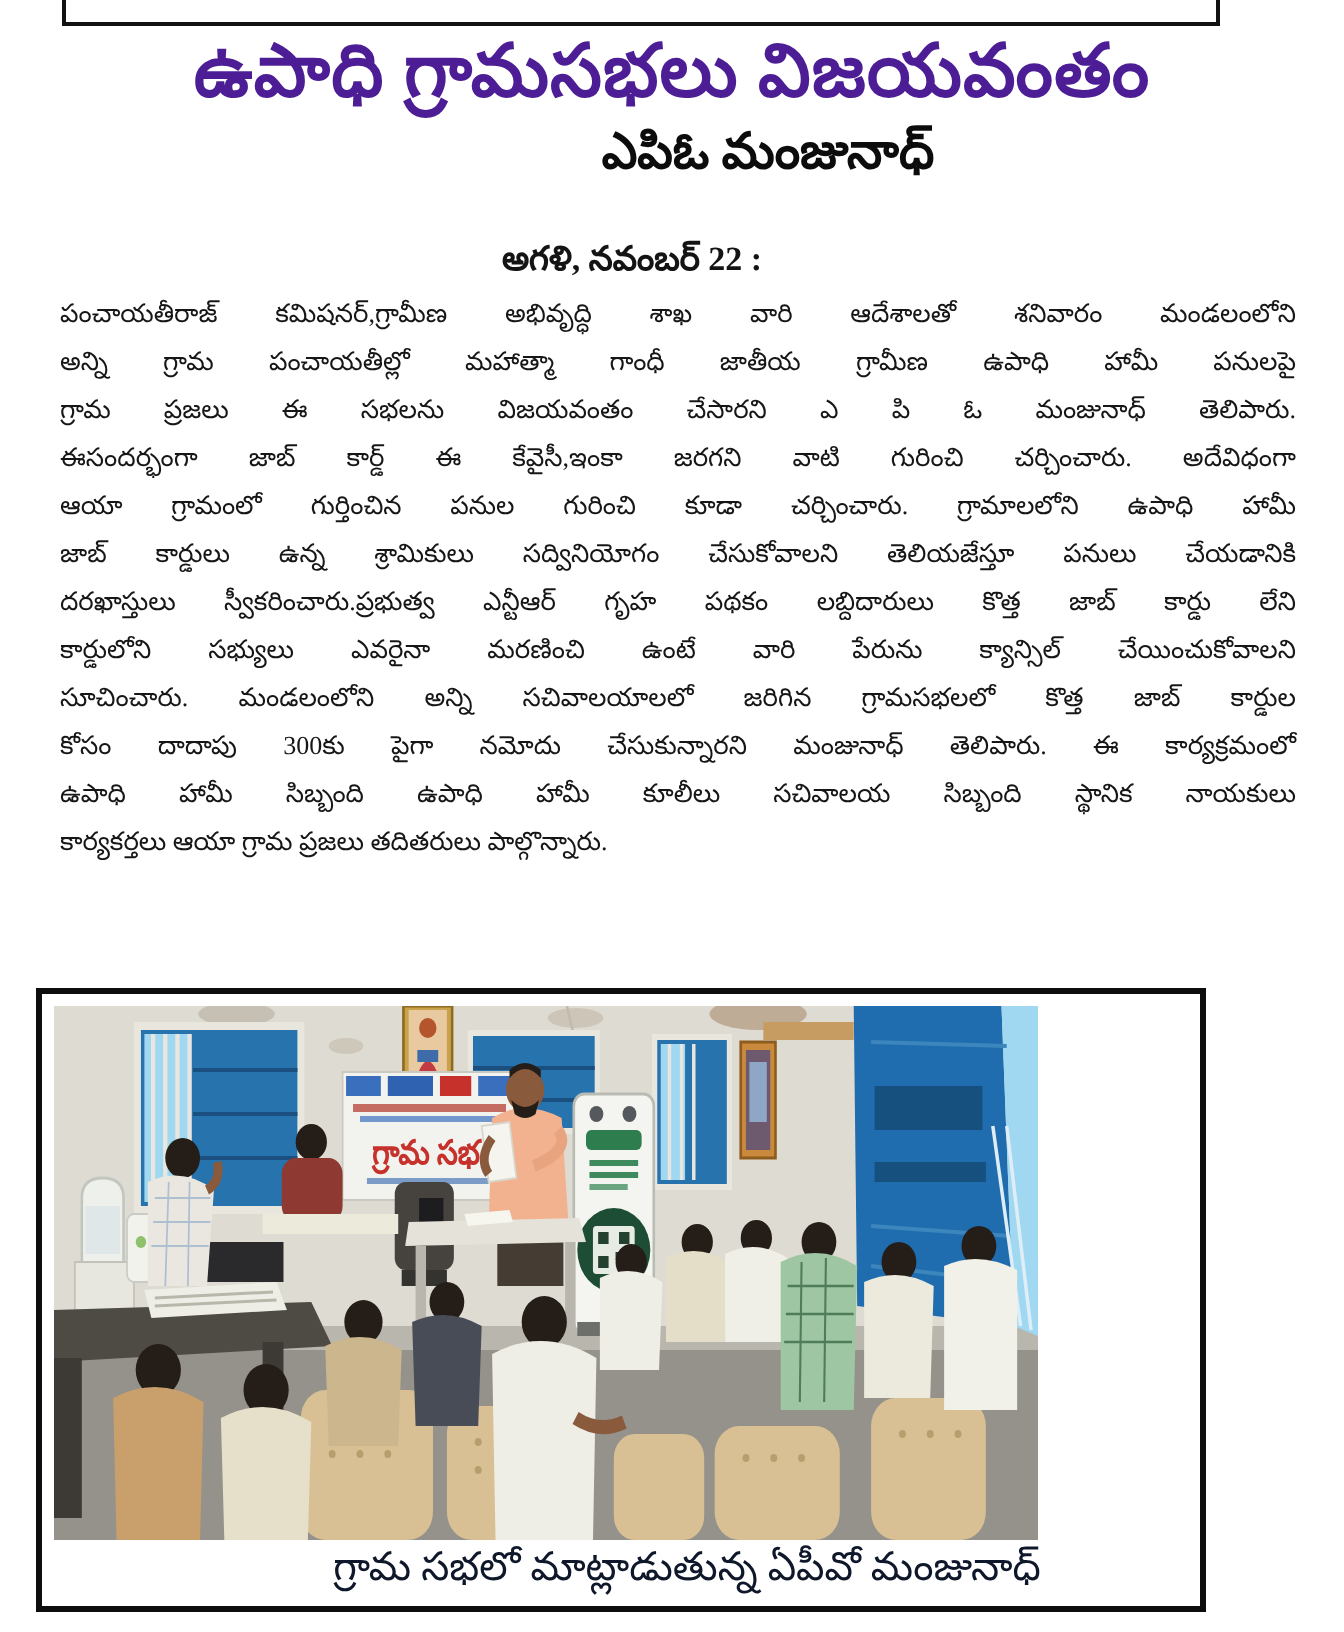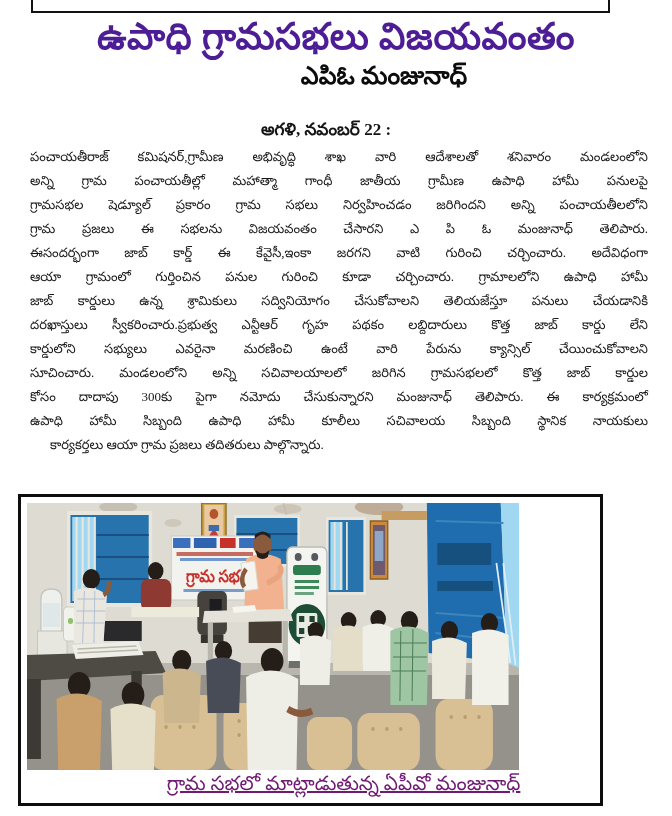--- a/index.html
+++ b/index.html
@@ -21,69 +21,66 @@
     text-align:center;font-size:37px;font-weight:bold;
     letter-spacing:.5px;color:#4c1d95;line-height:1.15;
     font-family:"Liberation Serif","DejaVu Serif",serif;
   }
   .byline{
     position:absolute;left:0;top:62px;width:672px;
     text-align:center;font-size:25px;font-weight:bold;color:#0c0c0c;margin-left:48px;
   }
   .dateline{
     position:absolute;left:0;top:120px;width:632px;
-    text-align:center;font-size:17px;font-weight:bold;color:#141414;padding-left:10px;
+    text-align:center;font-size:17px;font-weight:bold;color:#141414;
   }
   #article-body{
     position:absolute;left:30px;top:145px;width:618px;
     font-size:13px;line-height:24px;color:#161616;
   }
   .body-line{
     text-align:justify;
     -moz-text-align-last:justify;
     text-align-last:justify;
     white-space:normal;
   }
   .body-line.last{
     -moz-text-align-last:left;
     text-align-last:left;
-    margin-left:20px;
   }
   #photo-box{
     position:absolute;left:18px;top:494px;width:579px;height:306px;
     border:3px solid #0d0d0d;background:#ffffff;
   }
   #photo-frame{
     position:absolute;left:6px;top:6px;width:492px;height:267px;
     overflow:hidden;background:#d9d6cd;
   }
   #photo-frame svg{display:block;width:100%;height:100%;}
   .caption{
     position:absolute;left:0;top:273px;width:645px;height:32px;
     display:flex;align-items:center;justify-content:center;
-    font-size:20px;color:#701a75;
+    font-size:20px;color:#0f172a;
     font-family:"Liberation Serif","DejaVu Serif",serif;
-    text-decoration:underline;
   }
 </style>
 </head>
 <body>
 
 <div id="page">
 
   <div id="frame-top"></div>
 
   <div class="headline">ఉపాధి  గ్రామసభలు విజయవంతం</div>
   <div class="byline">ఎపిఓ మంజునాధ్</div>
   <div class="dateline">అగళి, నవంబర్ 22 :</div>
 
   <div id="article-body">
       <div class="body-line">పంచాయతీరాజ్ కమిషనర్,గ్రామీణ అభివృద్ధి శాఖ వారి ఆదేశాలతో శనివారం మండలంలోని</div>
       <div class="body-line">అన్ని గ్రామ పంచాయతీల్లో మహాత్మా గాంధీ జాతీయ గ్రామీణ ఉపాధి హామీ పనులపై</div>
-      <div class="body-line">గ్రామసభల షెడ్యూల్ ప్రకారం గ్రామ సభలు నిర్వహించడం జరిగిందని అన్ని పంచాయతీలలోని</div>
       <div class="body-line">గ్రామ ప్రజలు ఈ సభలను విజయవంతం చేసారని ఎ పి ఓ మంజునాధ్ తెలిపారు.</div>
       <div class="body-line">ఈసందర్భంగా జాబ్ కార్డ్ ఈ కేవైసీ,ఇంకా జరగని వాటి గురించి చర్చించారు. అదేవిధంగా</div>
       <div class="body-line">ఆయా గ్రామంలో గుర్తించిన పనుల గురించి కూడా చర్చించారు. గ్రామాలలోని ఉపాధి హామీ</div>
       <div class="body-line">జాబ్ కార్డులు ఉన్న శ్రామికులు సద్వినియోగం చేసుకోవాలని తెలియజేస్తూ పనులు చేయడానికి</div>
       <div class="body-line">దరఖాస్తులు స్వీకరించారు.ప్రభుత్వ ఎన్టీఆర్ గృహ పథకం లబ్దిదారులు కొత్త జాబ్ కార్డు లేని</div>
       <div class="body-line">కార్డులోని సభ్యులు ఎవరైనా మరణించి ఉంటే వారి పేరును క్యాన్సిల్ చేయించుకోవాలని</div>
       <div class="body-line">సూచించారు. మండలంలోని అన్ని సచివాలయాలలో జరిగిన గ్రామసభలలో కొత్త జాబ్ కార్డుల</div>
       <div class="body-line">కోసం దాదాపు 300కు పైగా నమోదు చేసుకున్నారని మంజునాధ్ తెలిపారు. ఈ కార్యక్రమంలో</div>
       <div class="body-line">ఉపాధి హామీ సిబ్బంది ఉపాధి హామీ కూలీలు సచివాలయ సిబ్బంది స్థానిక నాయకులు</div>
       <div class="body-line last">కార్యకర్తలు ఆయా గ్రామ ప్రజలు తదితరులు పాల్గొన్నారు.</div>

